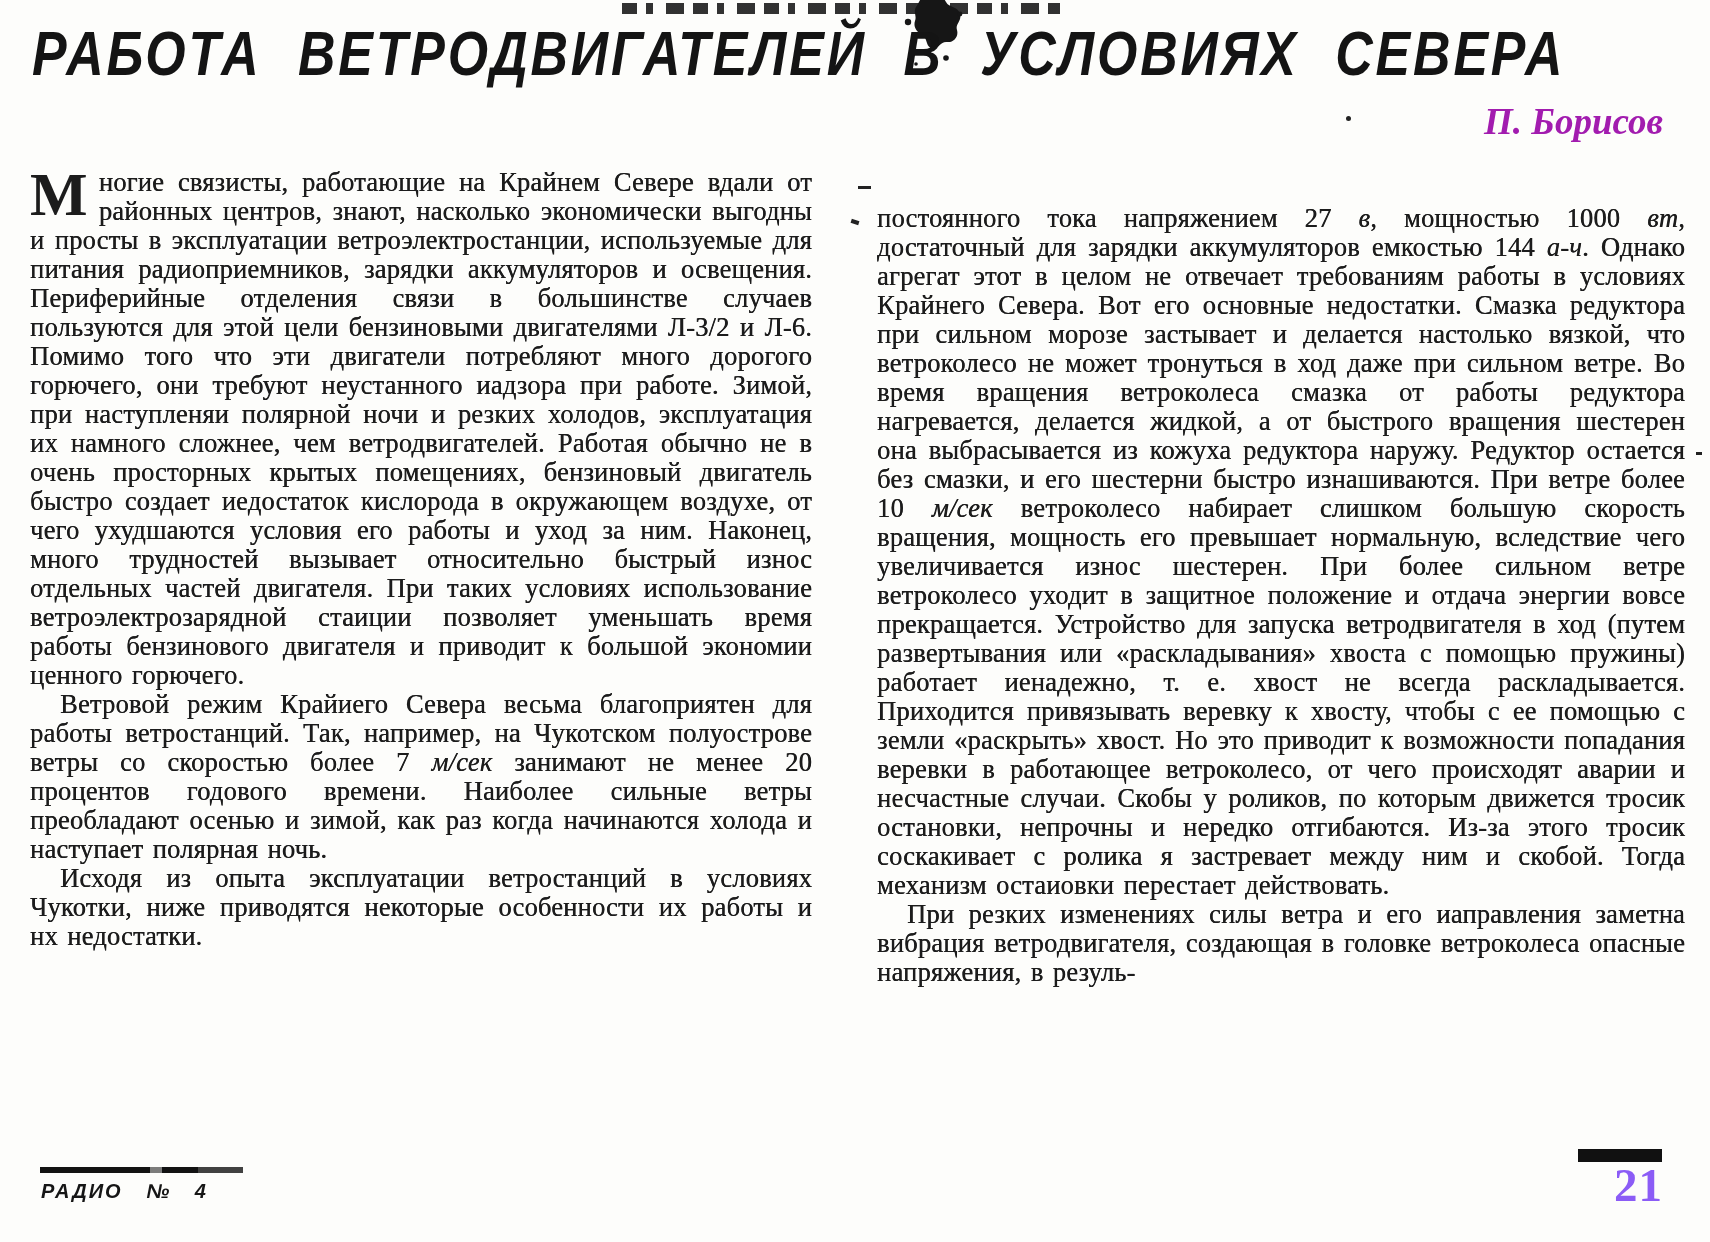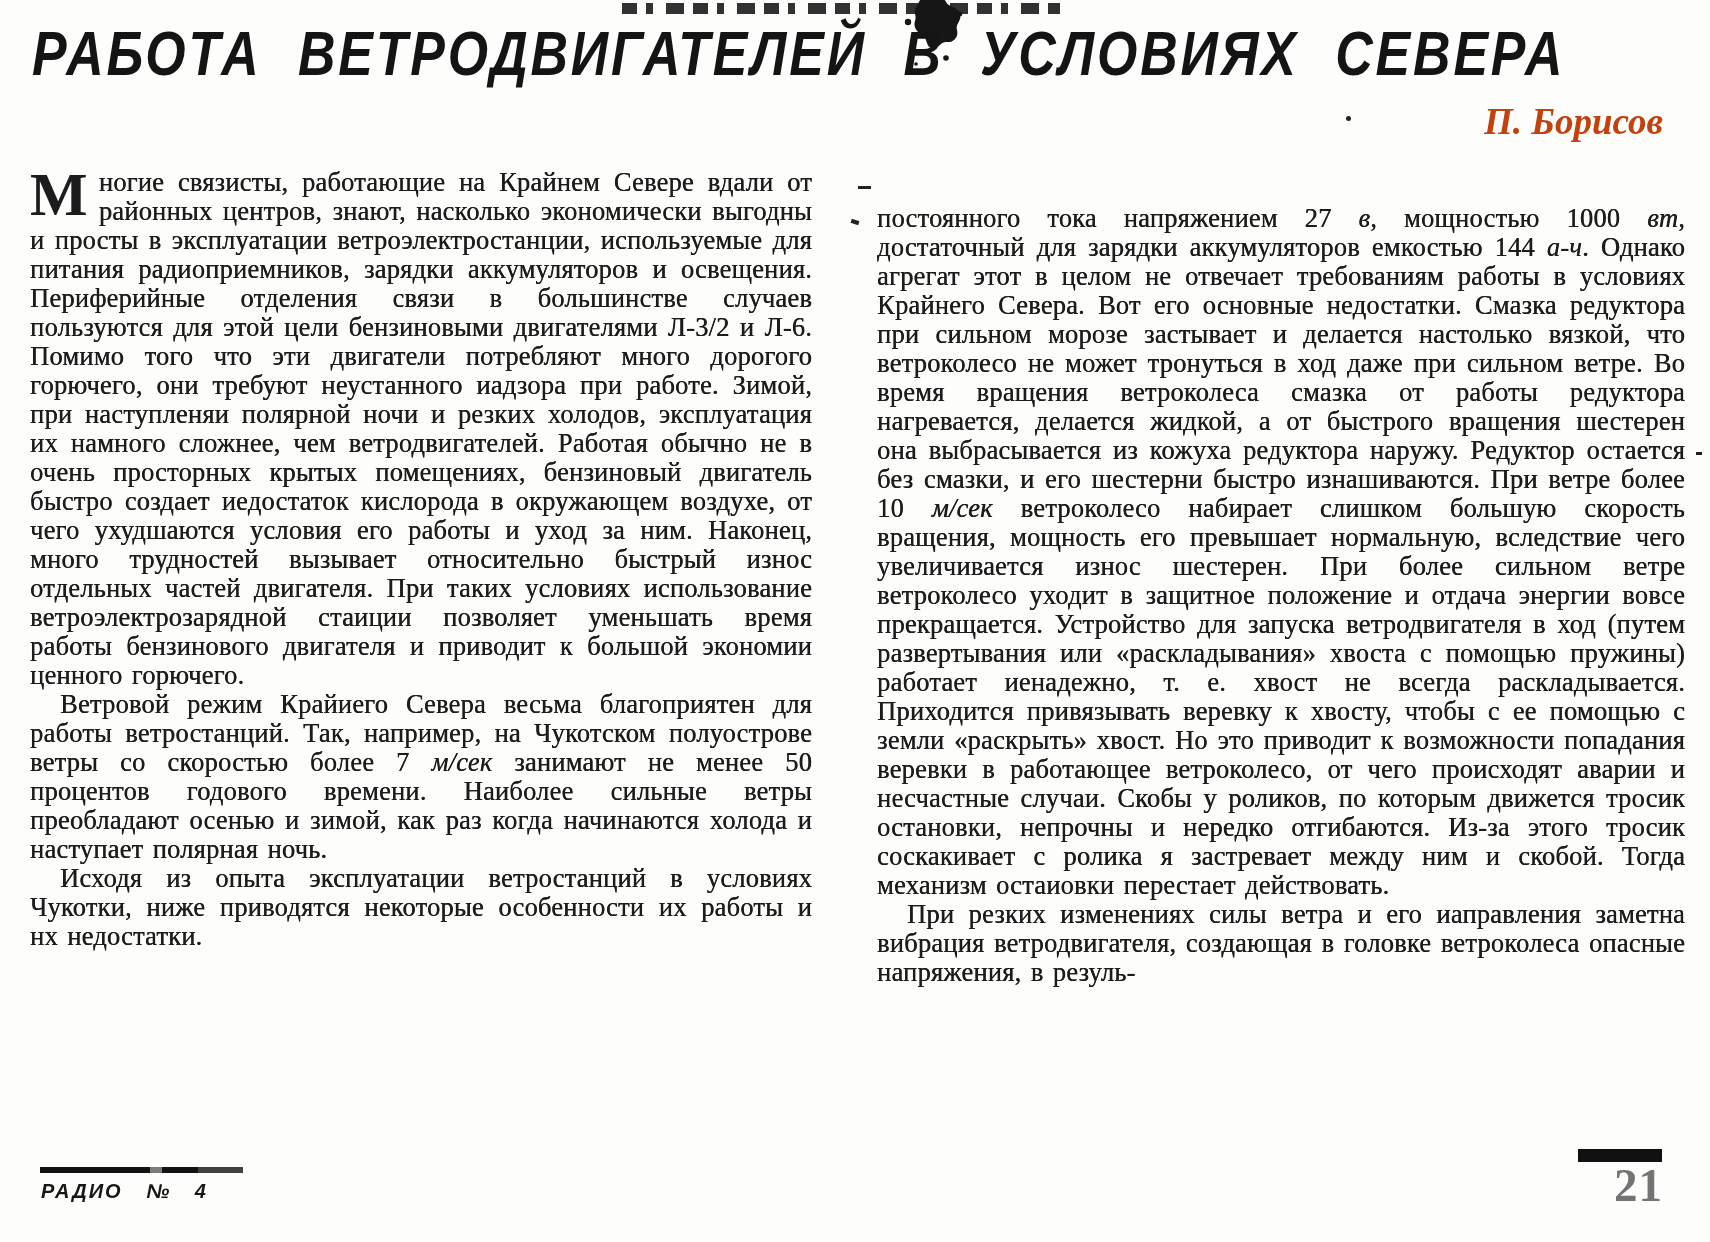--- a/index.html
+++ b/index.html
@@ -28,21 +28,21 @@
     display:inline-block;
     font-family:"Liberation Sans", sans-serif;
     font-style:italic;font-weight:bold;
     font-size:54px;letter-spacing:3px;word-spacing:20px;
     transform:scale(.96,1.18);transform-origin:center top;
     white-space:nowrap;color:#141414;
   }
   .author{
     position:absolute;top:100px;right:47px;
     font-family:"Liberation Serif", serif;
-    font-style:italic;font-weight:bold;font-size:37px;color:#c2410c;
+    font-style:italic;font-weight:bold;font-size:37px;color:#a21caf;
   }
   
   .col{
     position:absolute;top:168px;
     font-size:26.5px;line-height:29px;
     text-align:justify;word-spacing:2.5px;letter-spacing:.2px;
     text-shadow:.35px 0 0 currentColor;
     color:#1c1c1c;
   }
   .col-left{left:30px;width:782px;}
@@ -65,21 +65,21 @@
   .footer-journal{
     position:absolute;left:41px;top:1180px;
     font-family:"Liberation Sans", sans-serif;
     font-style:italic;font-weight:bold;
     font-size:20px;letter-spacing:2px;word-spacing:16px;color:#161616;
   }
   .pageno-bar{position:absolute;left:1578px;top:1149px;width:84px;height:13px;background:#111;}
   .pageno{
     position:absolute;right:47px;top:1158px;
     font-family:"Liberation Serif", serif;
-    font-weight:bold;font-size:47px;color:#737373;
+    font-weight:bold;font-size:47px;color:#8b5cf6;
     letter-spacing:1px;
   }
 </style>
 </head>
 <body>
 
 <div class="page">
 
   <div class="noise-strip"></div>
   <svg class="ink-blot" viewBox="0 0 90 86" xmlns="http://www.w3.org/2000/svg">
@@ -94,21 +94,21 @@
   <div class="speck" style="left:1346px;top:116px;width:5px;height:5px;border-radius:50%;"></div>
   <div class="speck" style="left:1696px;top:452px;width:6px;height:3px;"></div>
 
   <div class="title-wrap">
     <span class="title">РАБОТА ВЕТРОДВИГАТЕЛЕЙ В УСЛОВИЯХ СЕВЕРА</span>
   </div>
   <div class="author">П. Борисов</div>
 
   <div class="col col-left">
       <p class="para"><span class="dropcap">М</span><span>ногие связисты, работающие на Крайнем Севере вдали от районных центров, знают, насколько экономически выгодны и просты в эксплуатации ветроэлектростанции, используемые для питания радиоприемников, зарядки аккумуляторов и освещения. Периферийные отделения связи в большинстве случаев пользуются для этой цели бензиновыми двигателями Л-3/2 и Л-6. Помимо того что эти двигатели потребляют много дорогого горючего, они требуют неустанного иадзора при работе. Зимой, при наступленяи полярной ночи и резких холодов, эксплуатация их намного сложнее, чем ветродвигателей. Работая обычно не в очень просторных крытых помещениях, бензиновый двигатель быстро создает иедостаток кислорода в окружающем воздухе, от чего ухудшаются условия его работы и уход за ним. Наконец, много трудностей вызывает относительно быстрый износ отдельных частей двигателя. При таких условиях использование ветроэлектрозарядной стаиции позволяет уменьшать время работы бензинового двигателя и приводит к большой экономии ценного горючего.</span></p>
-      <p class="para indent"><span>Ветровой режим Крайиего Севера весьма благоприятен для работы ветростанций. Так, например, на Чукотском полуострове ветры со скоростью более 7 </span><span class="unit">м/сек</span><span> занимают не менее 50 процентов годового времени. Наиболее сильные ветры преобладают осенью и зимой, как раз когда начинаются холода и наступает полярная ночь.</span></p>
+      <p class="para indent"><span>Ветровой режим Крайиего Севера весьма благоприятен для работы ветростанций. Так, например, на Чукотском полуострове ветры со скоростью более 7 </span><span class="unit">м/сек</span><span> занимают не менее 20 процентов годового времени. Наиболее сильные ветры преобладают осенью и зимой, как раз когда начинаются холода и наступает полярная ночь.</span></p>
       <p class="para indent"><span>Исходя из опыта эксплуатации ветростанций в условиях Чукотки, ниже приводятся некоторые особенности их работы и нх недостатки.</span></p>
     </div>
   <div class="col col-right">
       <p class="para"><span>постоянного тока напряжением 27 </span><span class="unit">в</span><span>, мощностью 1000 </span><span class="unit">вт</span><span>, достаточный для зарядки аккумуляторов емкостью 144 </span><span class="unit">а-ч</span><span>. Однако агрегат этот в целом не отвечает требованиям работы в условиях Крайнего Севера. Вот его основные недостатки. Смазка редуктора при сильном морозе застывает и делается настолько вязкой, что ветроколесо не может тронуться в ход даже при сильном ветре. Во время вращения ветроколеса смазка от работы редуктора нагревается, делается жидкой, а от быстрого вращения шестерен она выбрасывается из кожуха редуктора наружу. Редуктор остается без смазки, и его шестерни быстро изнашиваются. При ветре более 10 </span><span class="unit">м/сек</span><span> ветроколесо набирает слишком большую скорость вращения, мощность его превышает нормальную, вследствие чего увеличивается износ шестерен. При более сильном ветре ветроколесо уходит в защитное положение и отдача энергии вовсе прекращается. Устройство для запуска ветродвигателя в ход (путем развертывания или «раскладывания» хвоста с помощью пружины) работает иенадежно, т. е. хвост не всегда раскладывается. Приходится привязывать веревку к хвосту, чтобы с ее помощью с земли «раскрыть» хвост. Но это приводит к возможности попадания веревки в работающее ветроколесо, от чего происходят аварии и несчастные случаи. Скобы у роликов, по которым движется тросик остановки, непрочны и нередко отгибаются. Из-за этого тросик соскакивает с ролика я застревает между ним и скобой. Тогда механизм остаиовки перестает действовать.</span></p>
       <p class="para indent"><span>При резких изменениях силы ветра и его иаправления заметна вибрация ветродвигателя, создающая в головке ветроколеса опасные напряжения, в резуль-</span></p>
     </div>
 
   <div class="footer-rule"></div>
   <div class="footer-journal">РАДИО № 4</div>
   <div class="pageno-bar"></div>

